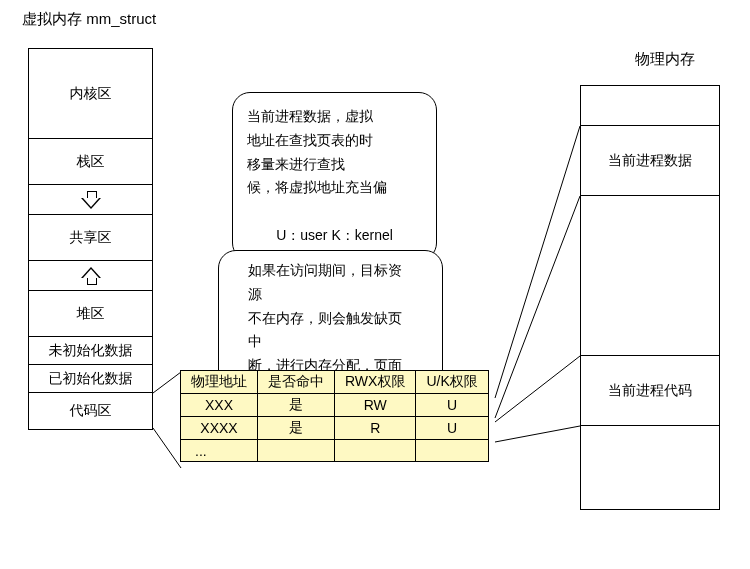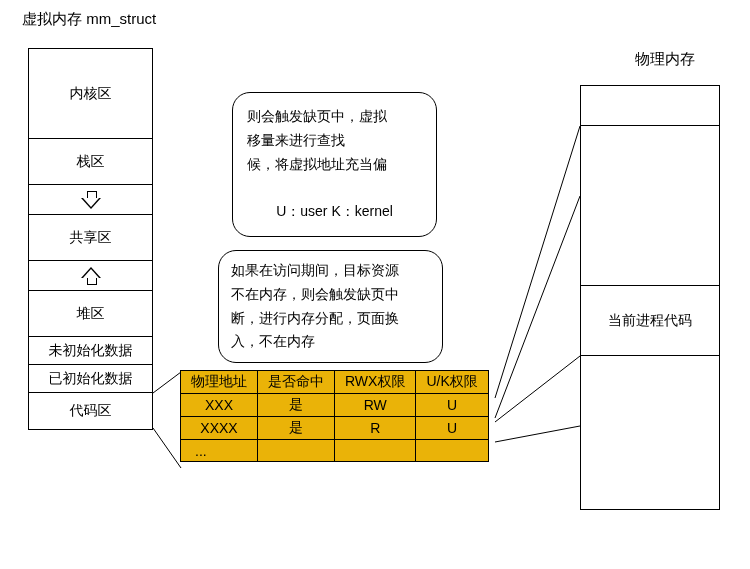--- a/index.html
+++ b/index.html
@@ -54,21 +54,21 @@
   .arrow-up .inner {
     position: absolute; left: 2px; bottom: 7px; width: 0; height: 0;
     border-left: 8px solid transparent; border-right: 8px solid transparent;
     border-bottom: 9px solid #fff; z-index: 1;
   }
   .bubble {
     border: 1px solid #000; border-radius: 18px; padding: 12px 14px;
     line-height: 1.7; background: #fff;
   }
   .page-table {
-    border-collapse: collapse; background: #eab308;
+    border-collapse: collapse; background: #fef9c3;
   }
   .page-table td, .page-table th {
     border: 1px solid #000; padding: 2px 10px; text-align: center; font-weight: normal;
     height: 22px;
   }
   .phys-col {
     right: 30px; top: 85px; width: 140px; height: 425px;
     border: 1px solid #000;
   }
   .phys-cell {
@@ -110,27 +110,28 @@
     </div>
   <div class="vm-cell" style="height:28px;">
       <span>已初始化数据</span>
     </div>
   <div class="vm-cell" style="height:36px;">
       <span>代码区</span>
     </div>
 </div>
 
 <div class="abs bubble" style="left:232px; top:92px; width:205px;">
-  <div>则会触发缺页中，虚拟</div>
+  <div>当前进程数据，虚拟</div>
+  <div>地址在查找页表的时</div>
   <div>移量来进行查找</div>
   <div>候，将虚拟地址充当偏</div>
   <div style="margin-top:24px; text-align:center;">U：user  K：kernel</div>
 </div>
 
-<div class="abs bubble" style="left:218px; top:250px; width:225px; padding:8px 12px;">
+<div class="abs bubble" style="left:218px; top:250px; width:225px; padding:8px 29px;">
   <div>如果在访问期间，目标资源</div>
   <div>不在内存，则会触发缺页中</div>
   <div>断，进行内存分配，页面换</div>
   <div>入，不在内存</div>
 </div>
 
 <table class="abs page-table" style="left:180px; top:370px;">
   <tbody>
       <tr>
     <th>物理地址</th>
@@ -154,20 +155,23 @@
     <td style="text-align:left; padding-left:14px;">...</td>
     <td></td>
     <td></td>
     <td></td>
   </tr>
 </tbody>
   </table>
 
 <div class="abs phys-col">
   <div class="phys-cell" style="height:40px;"></div>
+  <div class="phys-cell" style="height:70px;">
+      <span>当前进程数据</span>
+    </div>
   <div class="phys-cell" style="height:160px;"></div>
   <div class="phys-cell" style="height:70px;">
       <span>当前进程代码</span>
     </div>
   <div class="phys-cell" style="height:85px; border-bottom:none;"></div>
 </div>
 
 <svg class="connector" width="750" height="569">
 
   <line x1="153" y1="393" x2="181" y2="372" stroke="#000" stroke-width="1"></line>

